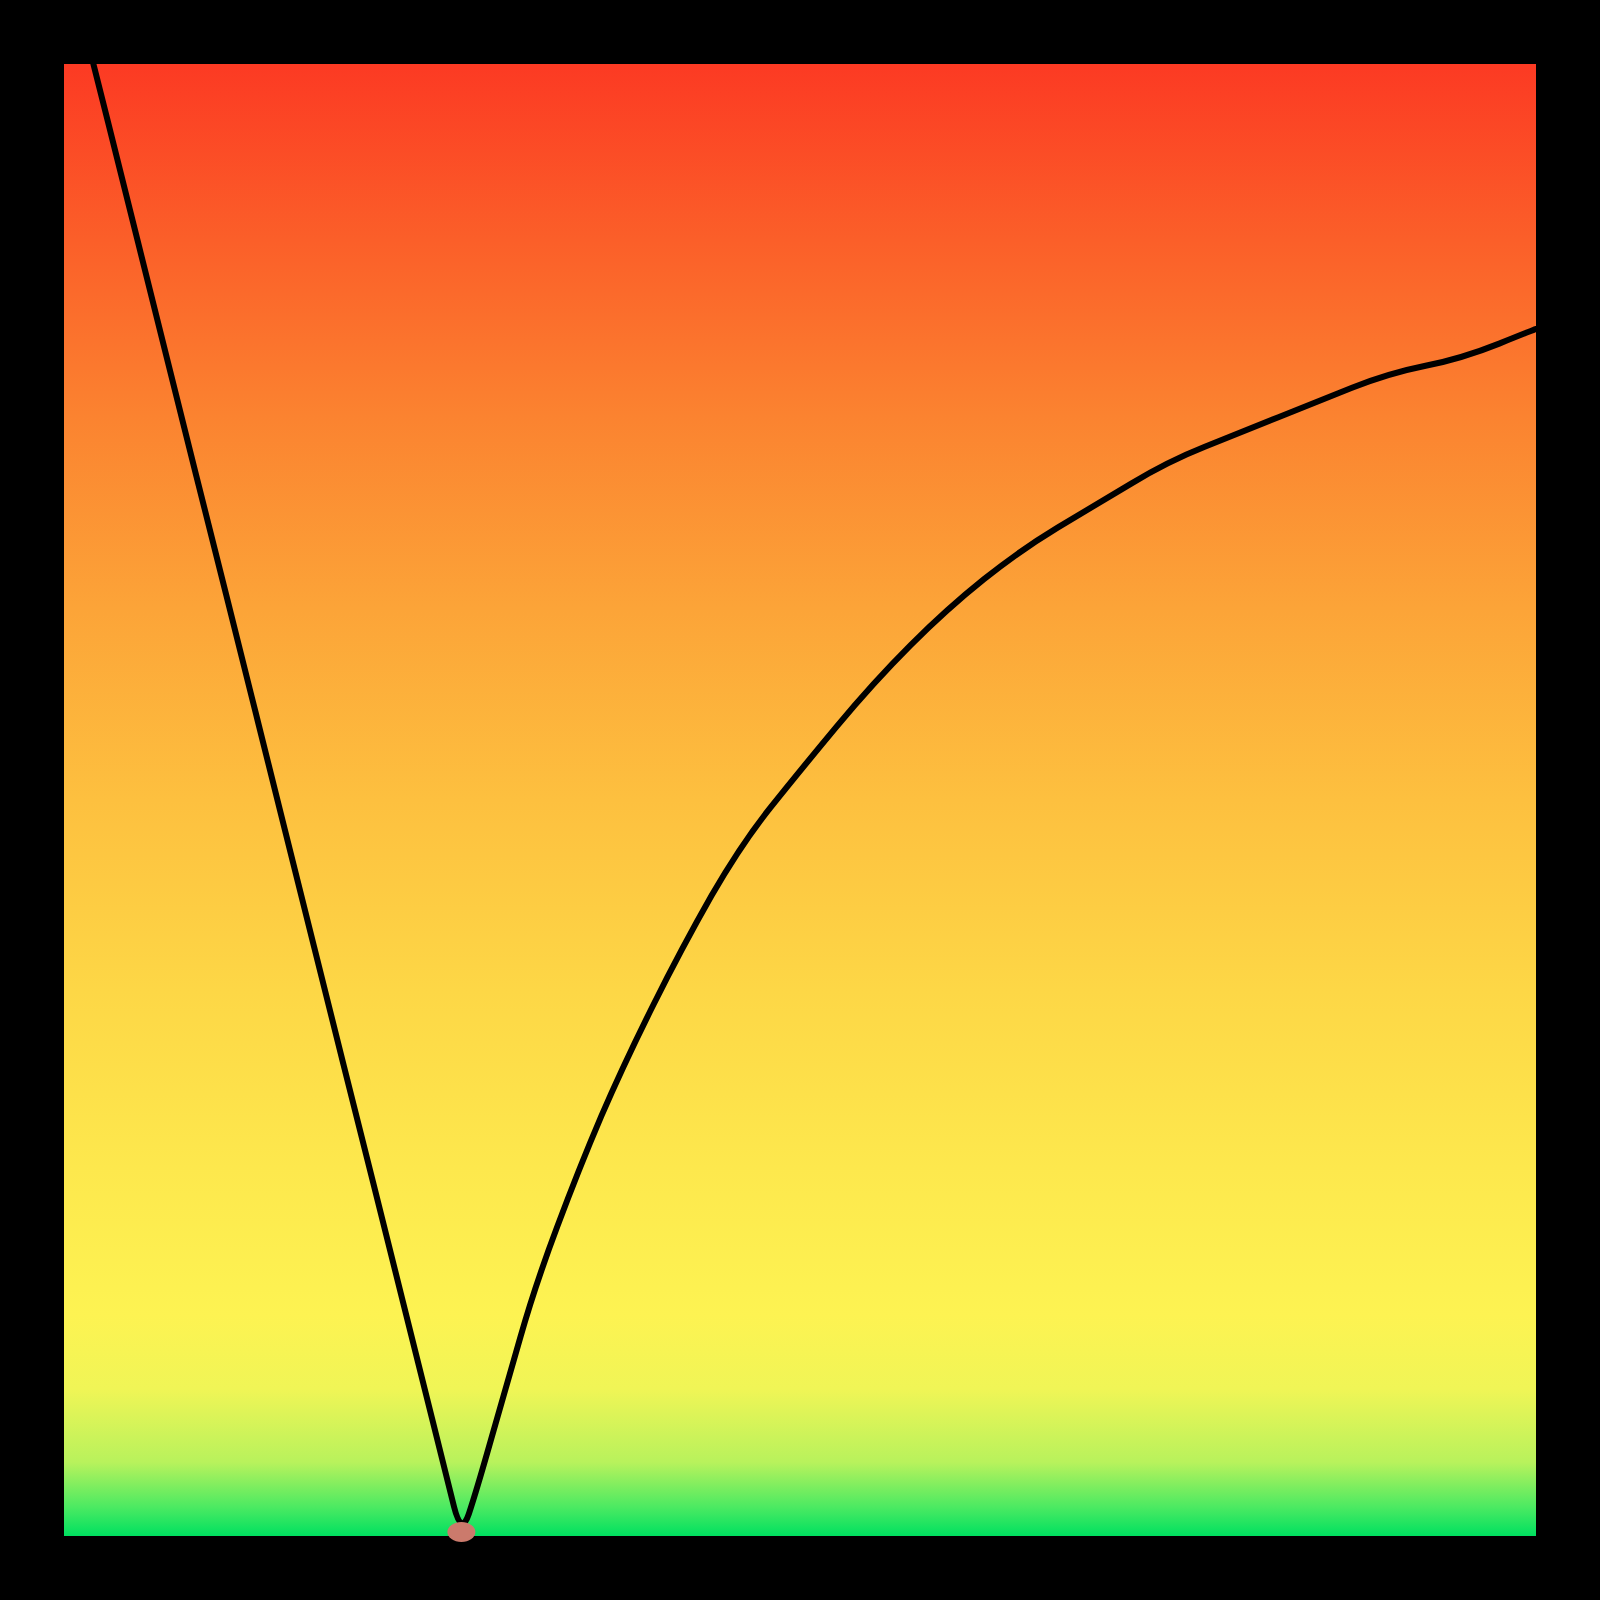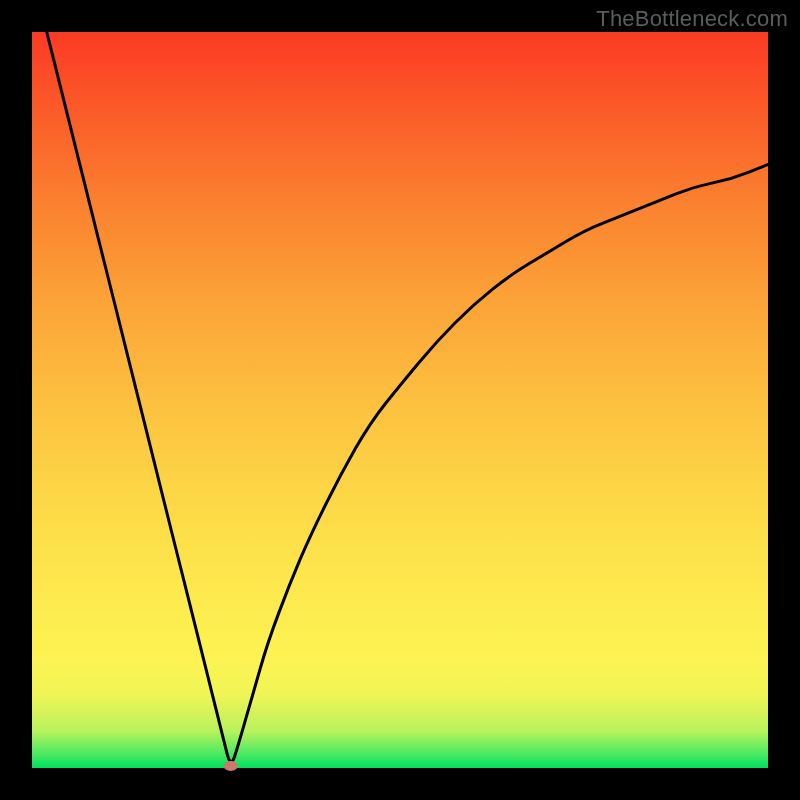--- a/index.html
+++ b/index.html
@@ -56,21 +56,20 @@
     top: 0;
     width: 736px;
     height: 736px;
     overflow: visible;
   }
 </style>
 </head>
 <body>
 
 <div class="frame">
-  <div class="watermark">TheBottleneck.com</div>
 
   <div class="plot-area">
     <svg class="overlay" id="curve-svg" viewBox="0 0 736 736" preserveAspectRatio="none">
       <path id="curve-path" fill="none" stroke="#000000" stroke-width="3" stroke-linecap="round" stroke-linejoin="round" d="M 14.7 0.0 Q 14.7 0.0 22.1 29.4 Q 29.4 58.9 36.8 88.3 Q 44.2 117.8 51.5 147.2 Q 58.9 176.6 66.2 206.1 Q 73.6 235.5 81.0 265.0 Q 88.3 294.4 95.7 323.8 Q 103.0 353.3 110.4 382.7 Q 117.8 412.2 125.1 441.6 Q 132.5 471.0 139.8 500.5 Q 147.2 529.9 154.6 559.4 Q 161.9 588.8 169.3 618.2 Q 176.6 647.7 184.0 677.1 Q 191.4 706.6 195.0 721.3 Q 198.7 736.0 202.4 725.0 Q 206.1 713.9 213.4 688.2 Q 220.8 662.4 228.2 636.6 Q 235.5 610.9 246.6 581.4 Q 257.6 552.0 268.6 526.2 Q 279.7 500.5 294.4 471.0 Q 309.1 441.6 323.8 415.8 Q 338.6 390.1 353.3 371.7 Q 368.0 353.3 386.4 331.2 Q 404.8 309.1 423.2 290.7 Q 441.6 272.3 460.0 257.6 Q 478.4 242.9 496.8 231.8 Q 515.2 220.8 533.6 209.8 Q 552.0 198.7 570.4 191.4 Q 588.8 184.0 607.2 176.6 Q 625.6 169.3 644.0 161.9 Q 662.4 154.6 680.8 150.9 Q 699.2 147.2 717.6 139.8 T 736.0 132.5"></path>
       <ellipse id="marker-dot" rx="7" ry="5" cx="198.7" cy="734.0" fill="#cb7a6c"></ellipse>
     </svg>
   </div>
 </div>
 
 </body></html>

